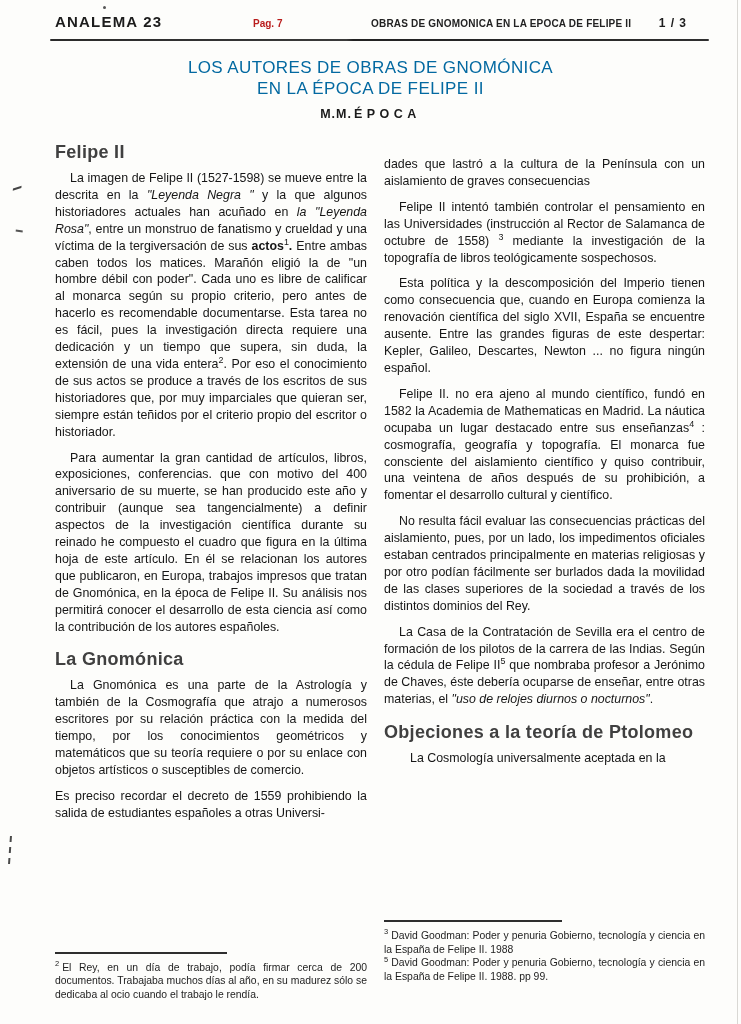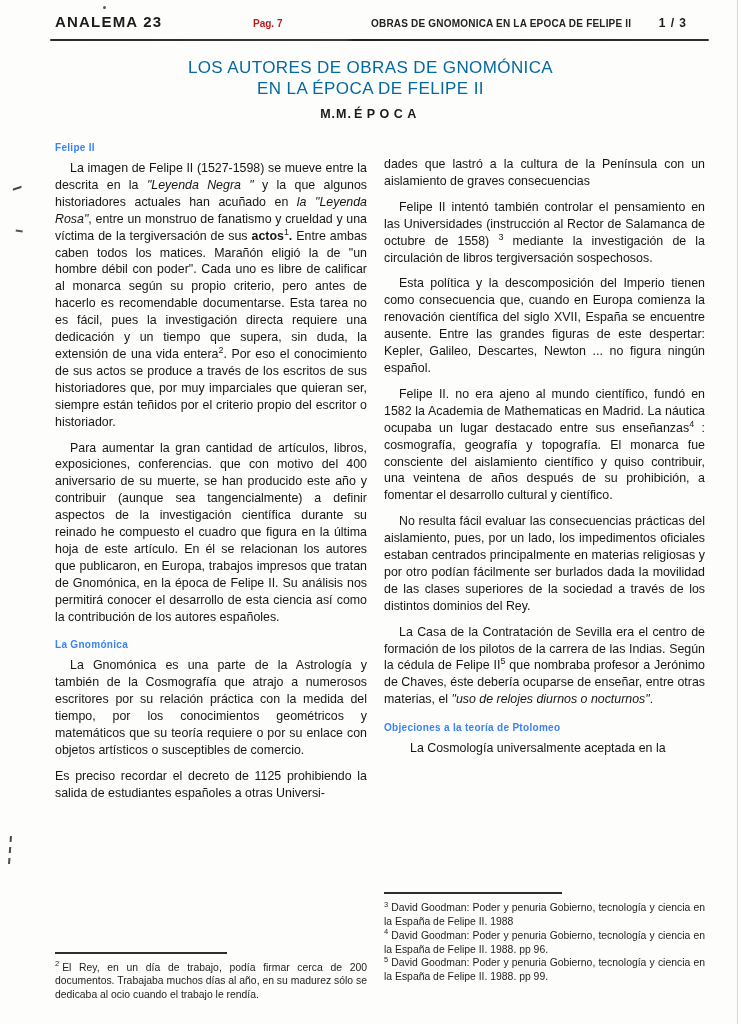--- a/index.html
+++ b/index.html
@@ -49,21 +49,21 @@
   .col.right{flex:1;padding-top:14px;align-items:flex-end;}
   .col-body{text-align:justify;}
   .para{
     font-size:12.4px;line-height:16.9px;color:#161616;
     text-indent:15px;margin:0;
   }
   .para + .para{margin-top:9px;}
   .para.no-indent{text-indent:0;}
   .para.big-indent{text-indent:26px;}
   .heading{
-    font-size:10px;font-weight:bold;color:#3b82f6;
+    font-size:18px;font-weight:bold;color:#404040;
     margin:14px 0 7px 0;letter-spacing:.3px;text-indent:0;
   }
   .col-body > .heading:first-child{margin-top:0;}
   .it{font-style:italic;}
   .bd{font-weight:bold;}
   sup{vertical-align:super;font-size:.72em;line-height:0;}
   
   .footnotes{margin-top:auto;text-align:justify;}
   .col.left .footnotes{margin-bottom:0;}
   .col.right .footnotes{margin-bottom:18px;}
@@ -102,45 +102,44 @@
   </div>
 
   <div class="cols">
     <section class="col left">
       <div class="col-body">
           <div class="heading">Felipe II</div>
           <div class="para"><span>La imagen de Felipe II (1527-1598) se mueve entre la descrita en la </span><span class="it">"Leyenda Negra "</span><span> y la que algunos historiadores actuales han acuñado en </span><span class="it">la "Leyenda Rosa"</span><span>, entre un monstruo de fanatismo y crueldad y una víctima de la tergiversación de sus </span><span class="bd">actos</span><sup>1</sup><span class="bd">. </span><span>Entre ambas caben todos los matices. Marañón eligió la de "un hombre débil con poder". Cada uno es libre de calificar al monarca según su propio criterio, pero antes de hacerlo es recomendable documentarse. Esta tarea no es fácil, pues la investigación directa requiere una dedicación y un tiempo que supera, sin duda, la extensión de una vida entera</span><sup>2</sup><span>. Por eso el conocimiento de sus actos se produce a través de los escritos de sus historiadores que, por muy imparciales que quieran ser, siempre están teñidos por el criterio propio del escritor o historiador.</span></div>
           <div class="para"><span>Para aumentar la gran cantidad de artículos, libros, exposiciones, conferencias. que con motivo del 400 aniversario de su muerte, se han producido este año y contribuir (aunque sea tangencialmente) a definir aspectos de la investigación científica durante su reinado he compuesto el cuadro que figura en la última hoja de este artículo. En él se relacionan los autores que publicaron, en Europa, trabajos impresos que tratan de Gnomónica, en la época de Felipe II. Su análisis nos permitirá conocer el desarrollo de esta ciencia así como la contribución de los autores españoles.</span></div>
           <div class="heading">La Gnomónica</div>
           <div class="para"><span>La Gnomónica es una parte de la Astrología y también de la Cosmografía que atrajo a numerosos escritores por su relación práctica con la medida del tiempo, por los conocimientos geométricos y matemáticos que su teoría requiere o por su enlace con objetos artísticos o susceptibles de comercio.</span></div>
-          <div class="para no-indent"><span>Es preciso recordar el decreto de 1125 prohibiendo la salida de estudiantes españoles a otras Universi-</span></div>
+          <div class="para no-indent"><span>Es preciso recordar el decreto de 1559 prohibiendo la salida de estudiantes españoles a otras Universi-</span></div>
         </div>
       <div class="footnotes">
         <div class="fn-rule"></div>
         <div>
             <div class="footnote"><sup>2</sup><span>El Rey, en un día de trabajo, podía firmar cerca de 200 documentos. Trabajaba muchos días al año, en su madurez sólo se dedicaba al ocio cuando el trabajo le rendía.</span></div>
           </div>
       </div>
     </section>
     <section class="col right">
       <div class="col-body">
           <div class="para no-indent"><span>dades que lastró a la cultura de la Península con un aislamiento de graves consecuencias</span></div>
-          <div class="para"><span>Felipe II intentó también controlar el pensamiento en las Universidades (instrucción al Rector de Salamanca de octubre de 1558) </span><sup>3</sup><span> mediante la investigación de la circulación de libros tergiversación sospechosos.</span></div>
+          <div class="para"><span>Felipe II intentó también controlar el pensamiento en las Universidades (instrucción al Rector de Salamanca de octubre de 1558) </span><sup>3</sup><span> mediante la investigación de la topografía de libros teológicamente sospechosos.</span></div>
           <div class="para"><span>Esta política y la descomposición del Imperio tienen como consecuencia que, cuando en Europa comienza la renovación científica del siglo XVII, España se encuentre ausente. Entre las grandes figuras de este despertar: Kepler, Galileo, Descartes, Newton ... no figura ningún español.</span></div>
           <div class="para"><span>Felipe II. no era ajeno al mundo científico, fundó en 1582 la Academia de Mathematicas en Madrid. La náutica ocupaba un lugar destacado entre sus enseñanzas</span><sup>4</sup><span> : cosmografía, geografía y topografía. El monarca fue consciente del aislamiento científico y quiso contribuir, una veintena de años después de su prohibición, a fomentar el desarrollo cultural y científico.</span></div>
           <div class="para"><span>No resulta fácil evaluar las consecuencias prácticas del aislamiento, pues, por un lado, los impedimentos oficiales estaban centrados principalmente en materias religiosas y por otro podían fácilmente ser burlados dada la movilidad de las clases superiores de la sociedad a través de los distintos dominios del Rey.</span></div>
           <div class="para"><span>La Casa de la Contratación de Sevilla era el centro de formación de los pilotos de la carrera de las Indias. Según la cédula de Felipe II</span><sup>5</sup><span> que nombraba profesor a Jerónimo de Chaves, éste debería ocuparse de enseñar, entre otras materias, el </span><span class="it">"uso de relojes diurnos o nocturnos"</span><span>.</span></div>
           <div class="heading">Objeciones a la teoría de Ptolomeo</div>
           <div class="para big-indent"><span>La Cosmología universalmente aceptada en la</span></div>
         </div>
       <div class="footnotes">
         <div class="fn-rule"></div>
         <div>
             <div class="footnote"><sup>3</sup><span>David Goodman: Poder y penuria Gobierno, tecnología y ciencia en la España de Felipe II. 1988</span></div>
-            <div class="footnote"><sup>4</sup><span>David Goodman: Poder y penuria Gobierno, tecnología y ciencia en la España de Felipe II. 1988. pp 96.</span></div>
             <div class="footnote"><sup>5</sup><span>David Goodman: Poder y penuria Gobierno, tecnología y ciencia en la España de Felipe II. 1988. pp 99.</span></div>
           </div>
       </div>
     </section>
   </div>
 
   <div class="artifact a1"></div>
   <div class="artifact a2"></div>
   <div class="artifact a3"></div>
   <div class="artifact a4"></div>

